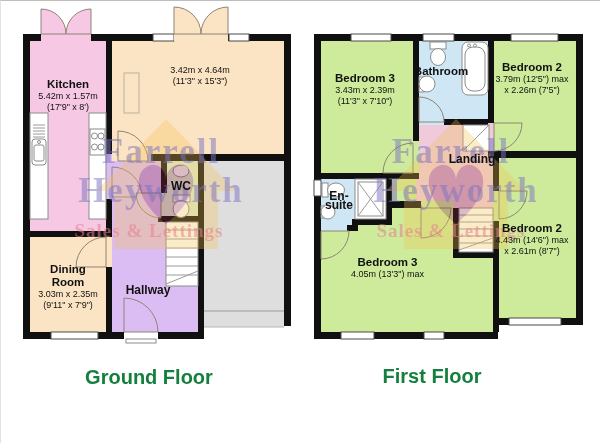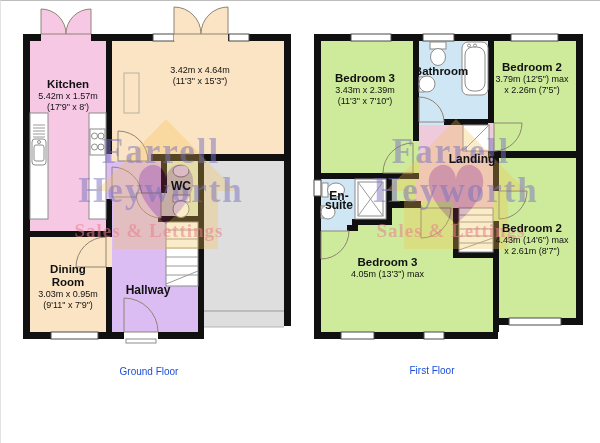--- a/index.html
+++ b/index.html
@@ -20,21 +20,21 @@
   .win{fill:#ffffff;stroke:#4a4a4a;stroke-width:1;}
   .fx{fill:#ffffff;stroke:#8c8c8c;stroke-width:1;}
   .fxn{fill:none;stroke:#8c8c8c;stroke-width:1;}
   .fxl{stroke:#9a9a9a;stroke-width:1;}
   .door{stroke:#8f8475;stroke-width:1;}
   
   .room-label{position:absolute;text-align:center;color:#111;z-index:30;}
   .room-name{font-weight:bold;font-size:11.5px;line-height:13px;}
   .room-name.big{font-size:12px;}
   .room-dims{font-size:9px;line-height:10.5px;}
-  .floor-title{position:absolute;text-align:center;font-weight:normal;font-size:10px;color:#1d4ed8;z-index:30;}
+  .floor-title{position:absolute;text-align:center;font-weight:bold;font-size:20px;color:#15803d;z-index:30;}
   
   .wm{position:absolute;text-align:center;z-index:20;pointer-events:none;
       font-family:"Liberation Serif",serif;font-weight:bold;}
   .wm-main{color:var(--c-wmtext);opacity:.50;font-size:35px;letter-spacing:2px;}
   .wm-sales{color:var(--c-wmsales);opacity:.55;font-size:19px;letter-spacing:1px;}
 </style>
 </head>
 <body>
 
 <div id="canvas">
@@ -257,21 +257,21 @@
   </div>
   <div class="room-label" style="left:149px;top:64px;width:100px;">
     <div class="room-dims">3.42m x 4.64m</div>
     <div class="room-dims">(11'3" x 15'3")</div>
   </div>
   <div class="room-label" style="left:160px;top:179px;width:40px;">
     <div class="room-name big">WC</div>
   </div>
   <div class="room-label" style="left:37px;top:262px;width:60px;">
     <div class="room-name">Dining Room</div>
-    <div class="room-dims">3.03m x 0.95m</div>
+    <div class="room-dims">3.03m x 2.35m</div>
     <div class="room-dims">(9'11" x 7'9")</div>
   </div>
   <div class="room-label" style="left:107px;top:283px;width:80px;">
     <div class="room-name big">Hallway</div>
   </div>
   <div class="floor-title" style="left:78px;top:365px;width:140px;">Ground Floor</div>
 
   <div class="room-label" style="left:314px;top:71px;width:100px;">
     <div class="room-name">Bedroom 3</div>
     <div class="room-dims">3.43m x 2.39m</div>

